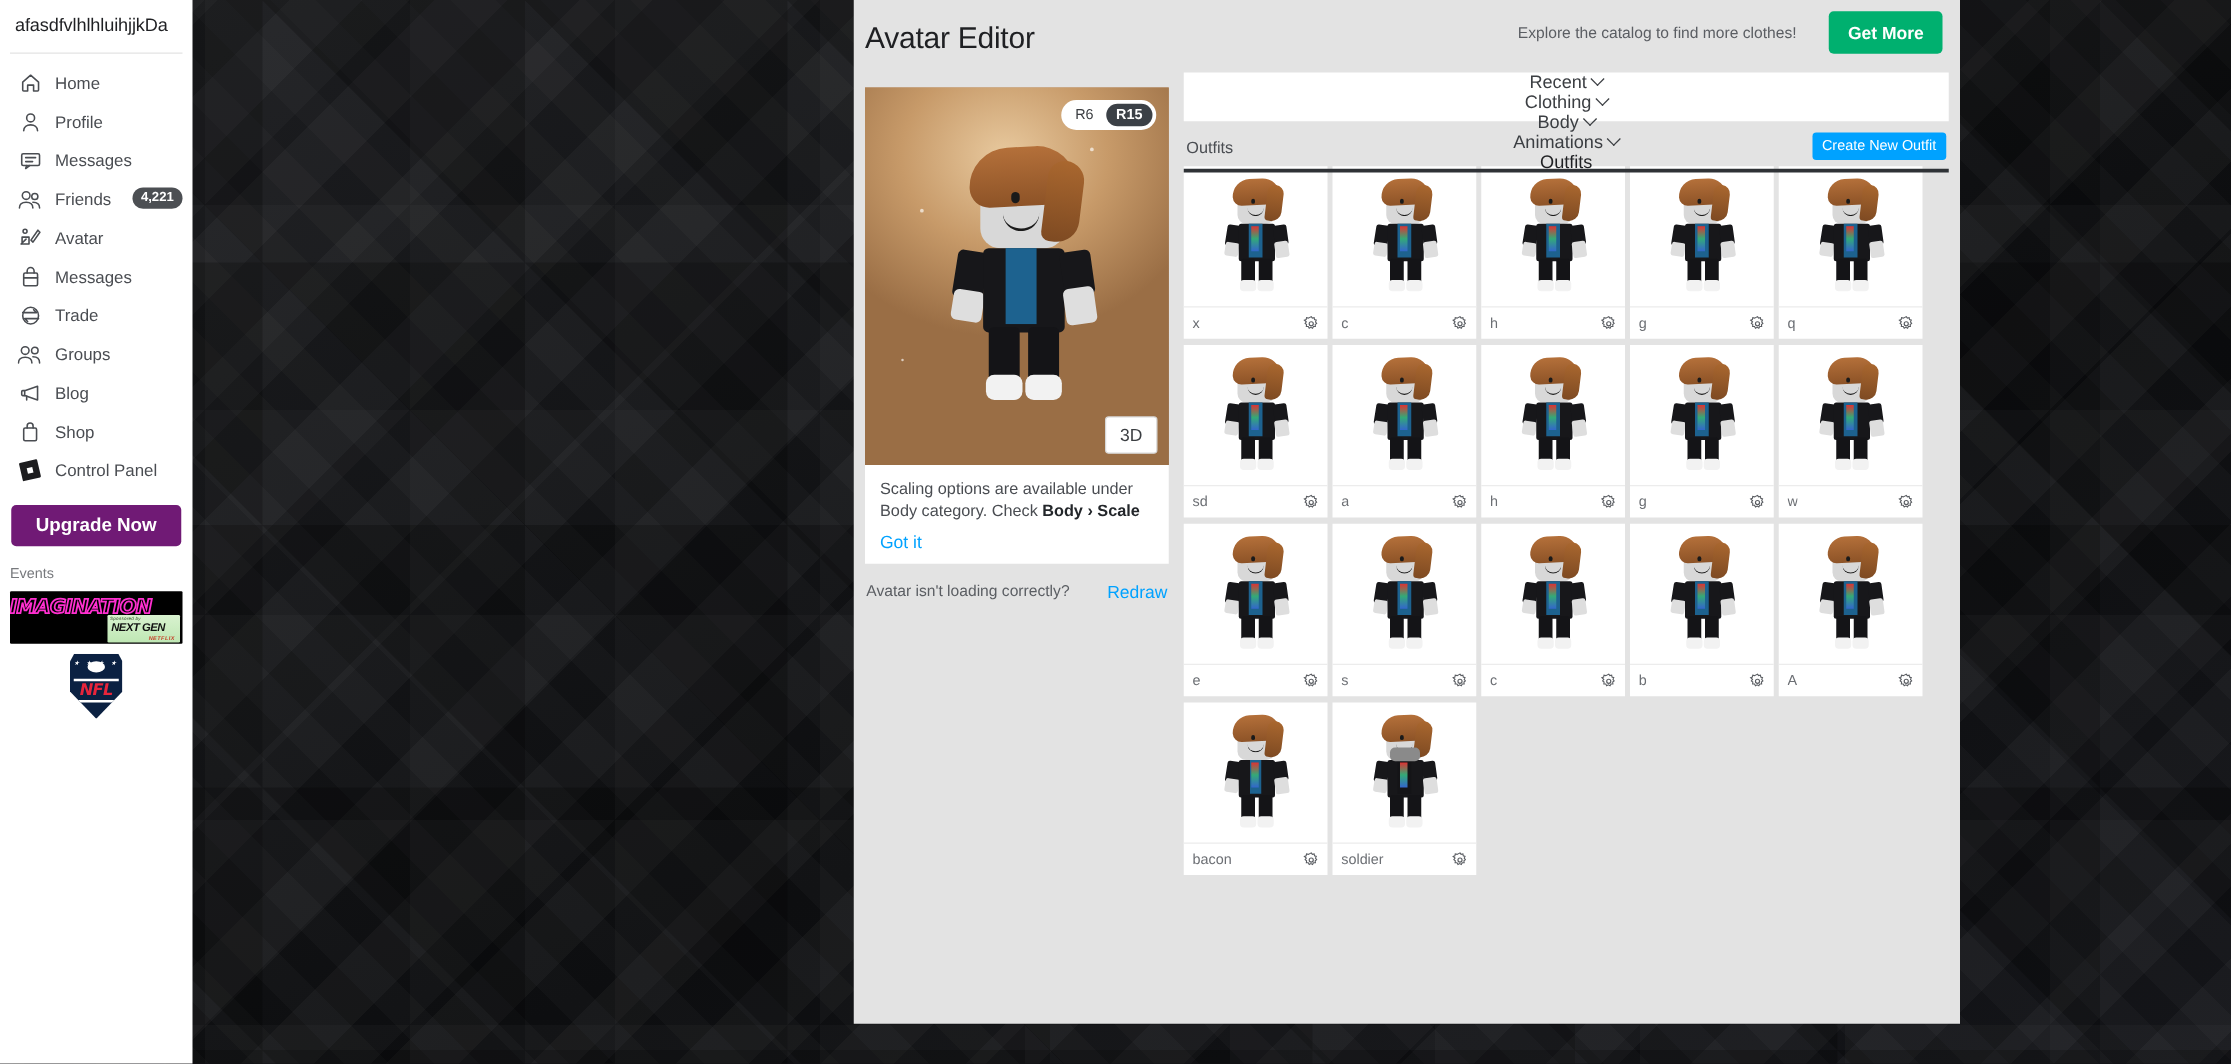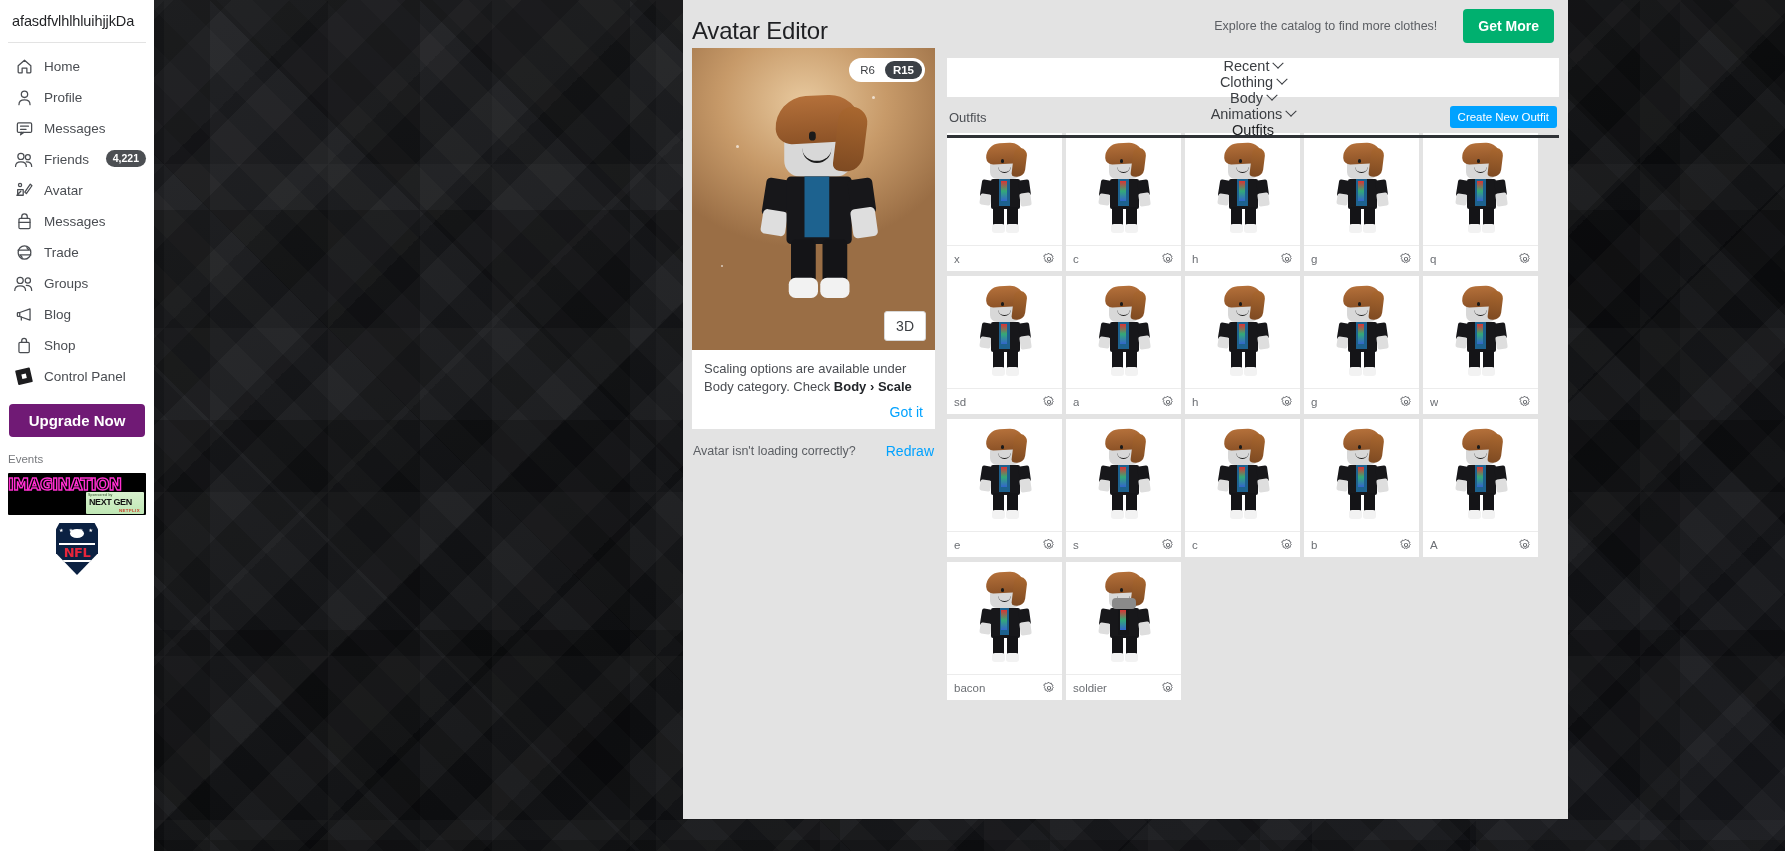--- a/index.html
+++ b/index.html
@@ -69,21 +69,21 @@
     border: none; border-radius: 4px;
     height: 33px; width: 136px;
     font-size: 15px; font-weight: bold;
     font-family: "Liberation Sans", sans-serif;
     cursor: pointer;
   }
   .events-title {
     font-size: 11.5px; color: #77797d;
     padding: 16px 0 4px 8px;
   }
-  .event-tile { margin: 4px 8px 8px 8px; cursor: pointer; }
+  .event-tile { margin: 4px 8px 8px 8px; cursor: pointer; font-style: italic; }
 
   
   .imagination {
     height: 42px; width: 138px;
     background: #000; position: relative;
     overflow: hidden; border-radius: 1px;
   }
   .imagination .imag-word {
     position: absolute; left: 1px; top: 3px;
     font-size: 15.5px; font-weight: bold;
@@ -190,21 +190,21 @@
   .get-more {
     background: #00b06f; color: #fff;
     border: none; border-radius: 4px;
     font-size: 14px; font-weight: bold;
     padding: 9px 15px; cursor: pointer;
     font-family: "Liberation Sans", sans-serif;
   }
 
   
   #preview-col {
-    position: absolute; left: 9px; top: 48px;
+    position: absolute; left: 9px; top: 70px;
     width: 243px;
   }
   #avatar-thumb {
     width: 243px; height: 302px;
     position: relative; overflow: hidden;
     background:
       radial-gradient(ellipse 85% 60% at 46% 18%, #e8c99e 0%, #c79a69 40%, #9a6e45 80%),
       linear-gradient(#b4865c, #8d6542);
   }
   .sparkle { position:absolute; width:3px; height:3px; border-radius:50%; background:rgba(255,255,255,.65); }
@@ -225,21 +225,21 @@
     font-size: 14px; color: #3b3e42;
     padding: 6px 11px; cursor: pointer;
     font-family: "Liberation Sans", sans-serif;
   }
   #scale-tip {
     background: #fff; padding: 10px 12px 8px 12px;
     width: 243px;
   }
   #scale-tip p { font-size: 13px; color: #4a4d52; line-height: 1.42; }
   #scale-tip b { color: #23262a; }
-  .gotit-row { text-align: right; margin-top: 6px; }
+  .gotit-row { margin-top: 6px; }
   .gotit { color: #00a2ff; font-size: 14px; cursor: pointer; }
   #redraw-row {
     display: flex; align-items: center; justify-content: space-between;
     width: 243px; padding: 14px 1px 0 1px;
   }
   #redraw-row .q { font-size: 12.5px; color: #5b5e63; }
   #redraw-row .redraw { font-size: 14px; color: #00a2ff; cursor: pointer; }
 
   
   #right-col {

